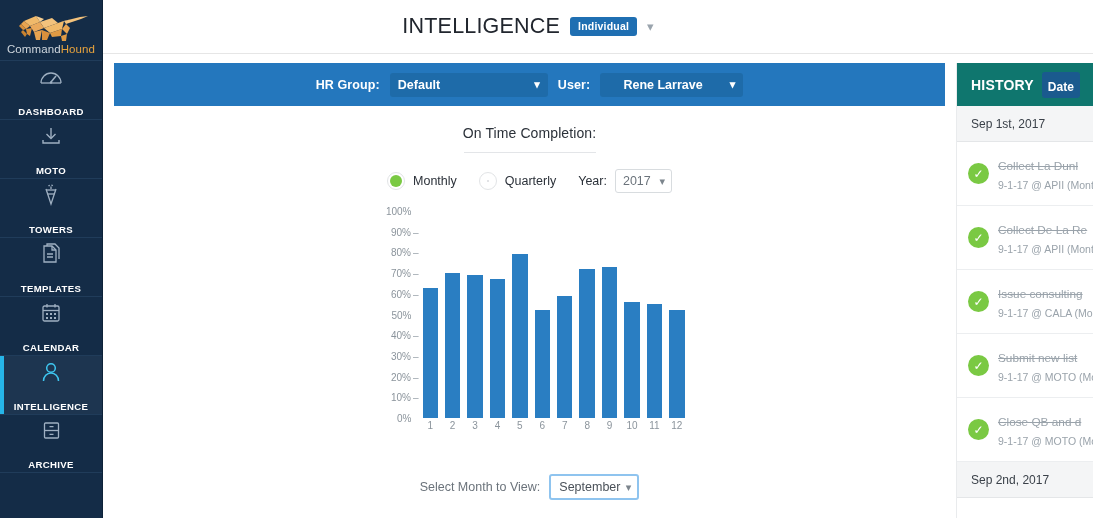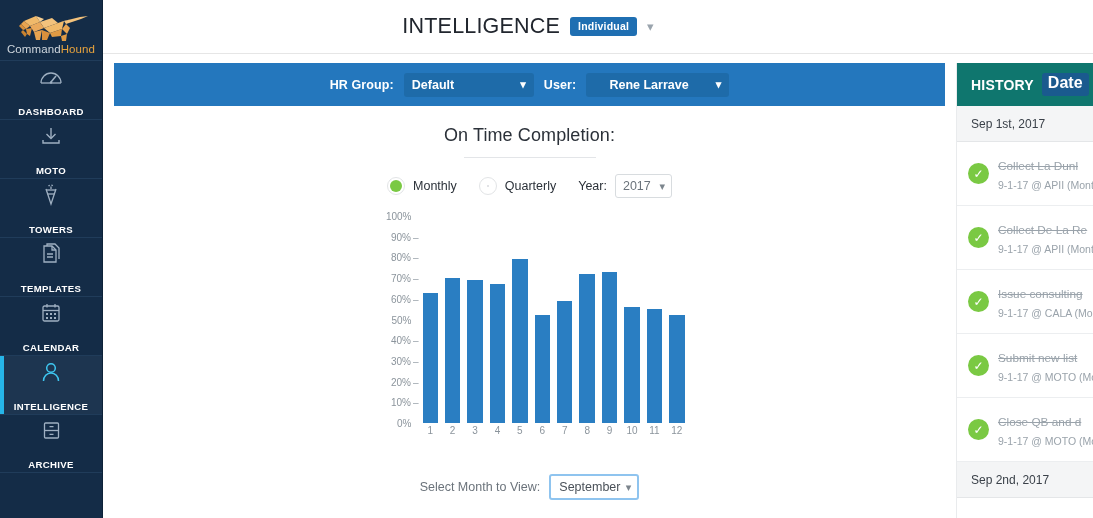--- a/index.html
+++ b/index.html
@@ -105,32 +105,32 @@
   .fl-select {
     background: #1e6ba9; color: #ffffff;
     border: none; border-radius: 3px;
     height: 24px; font-size: 12.5px; font-weight: bold;
     font-family: "Liberation Sans", sans-serif;
     padding: 0 8px; display: flex; align-items: center;
     position: relative; cursor: pointer;
   }
   .fl-select .val { flex: 1 1 auto; }
   .fl-select .cv { margin-left: 12px; font-size: 11px; }
-  #hrgroup-select { width: 130px; }
+  #hrgroup-select { width: 158px; }
   #user-select { width: 143px; text-align: center; }
 
   
   #chartcard {
     flex: 1 1 auto; background: #ffffff;
     display: flex; flex-direction: column; align-items: center;
     padding-top: 19px; min-height: 0;
     position: relative;
   }
   #chart-heading {
-    font-size: 18px; color: #2b3139; letter-spacing: .1px;
+    font-size: 14px; color: #2b3139; letter-spacing: .1px;
   }
   #heading-rule {
     width: 132px; height: 1px; background: #e3e5e8;
     margin-top: 11px;
   }
 
   #mode-row {
     display: flex; align-items: center; gap: 0;
     margin-top: 16px; font-size: 12.5px; color: #2b3139;
   }
@@ -214,22 +214,22 @@
     margin-top: 9px;
   }
   #history-head {
     background: #0f766e; height: 43px; flex: 0 0 43px;
     display: flex; align-items: center; gap: 8px;
     padding-left: 14px;
   }
   #history-title { color: #fff; font-size: 14px; font-weight: bold; letter-spacing: .2px; }
   #history-badge {
     background: #1a5a8e; color: #fff;
-    font-size: 16px; font-weight: bold;
-    border-radius: 3px; padding: 1px 6px 4px;
+    font-size: 12px; font-weight: bold;
+    border-radius: 3px; padding: 8px 6px 4px;
   }
   .day-header {
     background: #f4f5f6; border-bottom: 1px solid #e4e6e8;
     height: 36px; display: flex; align-items: center;
     padding-left: 14px;
     font-size: 12px; color: #3a4149;
     flex: 0 0 36px;
   }
   .hist-item {
     border-bottom: 1px solid #eceef0;

